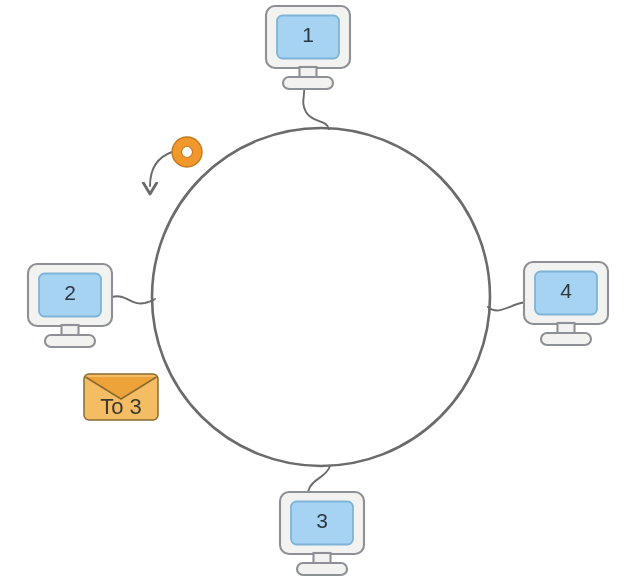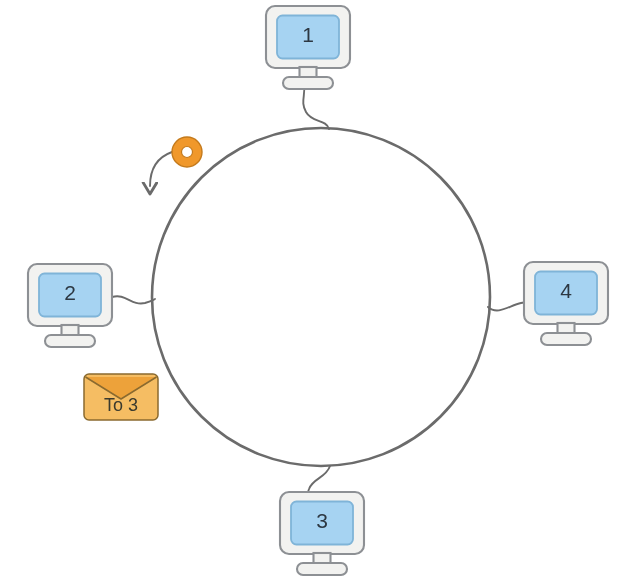--- a/index.html
+++ b/index.html
@@ -30,21 +30,21 @@
     font-size: 21px;
     color: #2c3742;
     text-align: center;
     line-height: 1;
     pointer-events: none;
     white-space: nowrap;
   }
   .env-label {
     position: absolute;
     font-family: "Liberation Sans", sans-serif;
-    font-size: 18px;
+    font-size: 22px;
     color: #3a3a2e;
     text-align: center;
     line-height: 1;
     pointer-events: none;
     white-space: nowrap;
   }
 </style>
 </head>
 <body>
 

